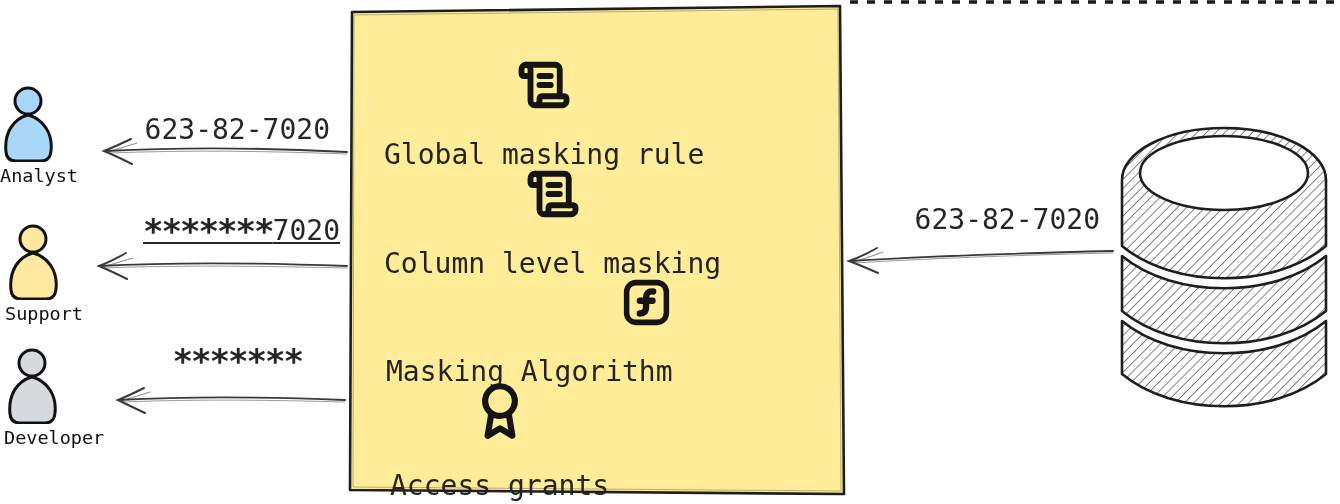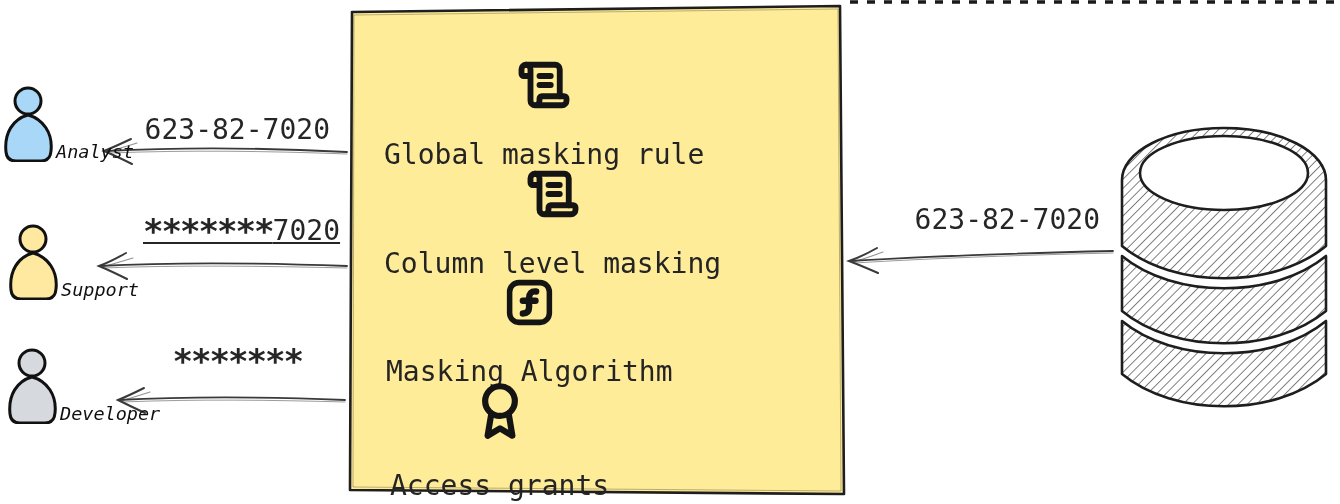--- a/index.html
+++ b/index.html
@@ -2,21 +2,21 @@
 <html><head>
 <meta charset="utf-8">
 <style>
   html,body { margin:0; padding:0; background:#ffffff; }
   .stage {
     position:relative; width:1340px; height:504px; overflow:hidden;
     font-family:"DejaVu Sans Mono", monospace; color:#1e1e1e; background:#fff;
   }
   .overlay { position:absolute; left:0; top:0; width:1340px; height:504px; }
 
-  .persona { position:absolute; width:96px; display:flex; flex-direction:row; align-items:flex-end;font-style:italic; }
+  .persona { position:absolute; width:96px; display:flex; flex-direction:column; align-items:flex-start; }
   .persona-label { font-size:18.5px; font-weight:500; color:#101010; margin-top:3px; white-space:nowrap; }
 
   .flow-label { position:absolute; width:190px; text-align:right; font-size:28px; color:#262626; white-space:nowrap; }
   .mask { font-size:1.22em; font-weight:bold; letter-spacing:-0.06em; vertical-align:-0.08em; }
 
   .box-row { position:absolute; display:flex; align-items:center; gap:26px;flex-direction:column; }
   .box-row .row-label { font-size:28px; color:#242424; white-space:nowrap; }
 
   svg.icon { flex:0 0 auto; }
 </style>
@@ -128,21 +128,21 @@
   <div class="box-row" style="left:384px; top:167px; height:58px;text-align:center;">
     <svg class="icon" width="54" height="54" viewBox="0 0 24 24" fill="none" stroke="#141414" stroke-width="2.6" stroke-linecap="round" stroke-linejoin="round">
       <path d="M15 12h-5"></path>
         <path d="M15 8h-5"></path>
         <path d="M19 17V5a2 2 0 0 0-2-2H4"></path>
       <path d="M8 21h12a2 2 0 0 0 2-2v-1a1 1 0 0 0-1-1H11a1 1 0 0 0-1 1v1a2 2 0 1 1-4 0V5a2 2 0 1 0-4 0v2a1 1 0 0 0 1 1h3"></path>
     </svg>
     <span class="row-label">Column level masking</span>
   </div>
 
-  <div class="box-row" style="left:386px; top:276px; height:56px;">
+  <div class="box-row" style="left:386px; top:276px; height:56px;align-items:flex-end;">
     <svg class="icon" width="53" height="53" viewBox="0 0 24 24" fill="none" stroke="#141414" stroke-linecap="round" stroke-linejoin="round">
       <rect x="3" y="3" width="18" height="18" rx="4.2" stroke-width="2.5"></rect>
       <path d="M9 17c2 0 2.8-1 2.8-2.8V10c0-2 1-3.3 3.2-3" stroke-width="2.9"></path>
       <path d="M9 11.2h5.7" stroke-width="2.9"></path>
     </svg>
     <span class="row-label">Masking Algorithm</span>
   </div>
 
   <div class="box-row" style="left:390px; top:379px; height:66px;">
     <svg class="icon" width="52" height="64" viewBox="1.5 1 21 22" fill="none" stroke="#141414" stroke-width="2.5" stroke-linecap="round" stroke-linejoin="round">

